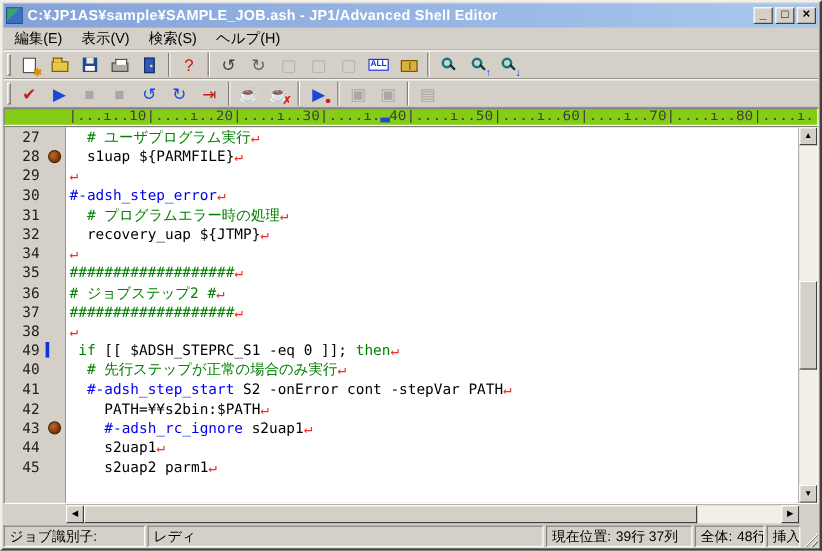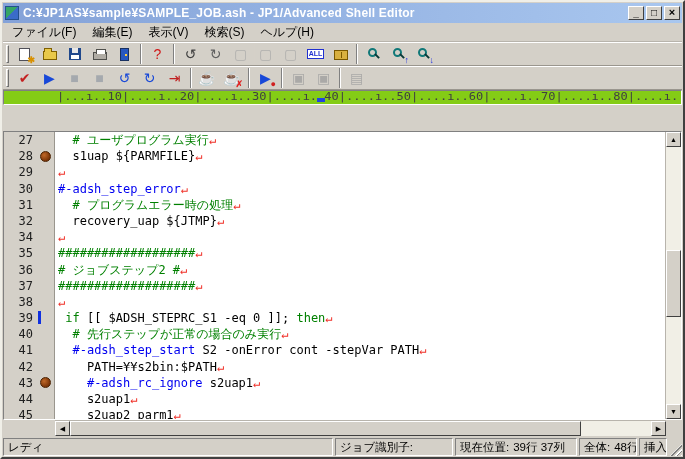--- a/index.html
+++ b/index.html
@@ -70,21 +70,21 @@
 
   
   .ruler { height:15px; flex:0 0 15px; position:relative; overflow:hidden;
     border:1px solid; border-color:#808080 #fff #fff #808080; background:#84cc16; }
   .ruler pre { margin:0; padding:0 0 0 53px; font-family:"DejaVu Sans Mono","Liberation Mono",monospace;
     font-size:12px; line-height:13px; color:#404040; transform:scaleY(0.9); transform-origin:top; }
   .ruler-caret { position:absolute; bottom:2px; width:8px; height:4px; background:#2244e0; }
 
   
   .editor-area { flex:1 1 auto; display:flex; overflow:hidden;
-    border:1px solid; border-color:#808080 #fff #fff #808080;margin-top:26px; }
+    border:1px solid; border-color:#808080 #fff #fff #808080; }
   .editor-wrap { flex:1 1 auto; overflow:hidden; position:relative;
     background:linear-gradient(90deg,#d4d0c8 0 50px,#9a968e 50px 51px,#fff 51px); }
   .code-row { display:flex; height:16.2px; white-space:pre;
     font-family:"DejaVu Sans Mono","Liberation Mono","DejaVu Sans",monospace; font-size:12px; line-height:16.2px; }
   .lnum { flex:0 0 34px; text-align:right; padding-right:5px; color:#202020; }
   .lmark { flex:0 0 17px; position:relative; }
   .bp-dot { position:absolute; top:2.5px; left:2px; width:11px; height:11px; border-radius:50%;
     background:radial-gradient(circle at 35% 35%, #c06828, #7a3408 70%); border:1px solid #4a2000; }
   .cur-bar { position:absolute; top:1px; left:0; width:3px; height:13px; background:#1030e0; }
   .lcode { flex:1; padding-left:3px; }
@@ -131,21 +131,20 @@
 
   <div class="titlebar">
     <div class="app-icon"></div>
     <div class="title-text">C:¥JP1AS¥sample¥SAMPLE_JOB.ash - JP1/Advanced Shell Editor</div>
     <div class="win-btn">_</div>
     <div class="win-btn">□</div>
     <div class="win-btn close">×</div>
   </div>
 
   <div class="menubar" id="menubar">
-      <span class="menu-item">ファイル(F)</span>
       <span class="menu-item">編集(E)</span>
       <span class="menu-item">表示(V)</span>
       <span class="menu-item">検索(S)</span>
       <span class="menu-item">ヘルプ(H)</span>
     </div>
 
   <div class="toolbar" id="tb1">
       <div class="grip"></div>
       <div class="tb-btn">
         <span class="ci ic-page"></span>
@@ -262,21 +261,21 @@
         <div class="code-row"><span class="lnum">28</span><span class="lmark"><span class="bp-dot"></span></span><span class="lcode"><span class="seg-tx">  s1uap ${PARMFILE}</span><span class="eol">↵</span></span></div>
         <div class="code-row"><span class="lnum">29</span><span class="lmark"></span><span class="lcode"><span class="eol">↵</span></span></div>
         <div class="code-row"><span class="lnum">30</span><span class="lmark"></span><span class="lcode"><span class="seg-dir">#-adsh_step_error</span><span class="eol">↵</span></span></div>
         <div class="code-row"><span class="lnum">31</span><span class="lmark"></span><span class="lcode"><span class="seg-cm">  # プログラムエラー時の処理</span><span class="eol">↵</span></span></div>
         <div class="code-row"><span class="lnum">32</span><span class="lmark"></span><span class="lcode"><span class="seg-tx">  recovery_uap ${JTMP}</span><span class="eol">↵</span></span></div>
         <div class="code-row"><span class="lnum">34</span><span class="lmark"></span><span class="lcode"><span class="eol">↵</span></span></div>
         <div class="code-row"><span class="lnum">35</span><span class="lmark"></span><span class="lcode"><span class="seg-cm">###################</span><span class="eol">↵</span></span></div>
         <div class="code-row"><span class="lnum">36</span><span class="lmark"></span><span class="lcode"><span class="seg-cm"># ジョブステップ2 #</span><span class="eol">↵</span></span></div>
         <div class="code-row"><span class="lnum">37</span><span class="lmark"></span><span class="lcode"><span class="seg-cm">###################</span><span class="eol">↵</span></span></div>
         <div class="code-row"><span class="lnum">38</span><span class="lmark"></span><span class="lcode"><span class="eol">↵</span></span></div>
-        <div class="code-row"><span class="lnum">39</span><span class="lmark"><span class="cur-bar"></span></span><span class="lcode"><span class="seg-tx"> </span><span class="seg-kw">if</span><span class="seg-tx"> [[ $ADSH_STEPRC_S1 -eq 0 ]]; </span><span class="seg-kw">then</span><span class="eol">↵</span></span></div>
+        <div class="code-row"><span class="lnum">49</span><span class="lmark"><span class="cur-bar"></span></span><span class="lcode"><span class="seg-tx"> </span><span class="seg-kw">if</span><span class="seg-tx"> [[ $ADSH_STEPRC_S1 -eq 0 ]]; </span><span class="seg-kw">then</span><span class="eol">↵</span></span></div>
         <div class="code-row"><span class="lnum">40</span><span class="lmark"></span><span class="lcode"><span class="seg-cm">  # 先行ステップが正常の場合のみ実行</span><span class="eol">↵</span></span></div>
         <div class="code-row"><span class="lnum">41</span><span class="lmark"></span><span class="lcode"><span class="seg-tx">  </span><span class="seg-dir">#-adsh_step_start</span><span class="seg-tx"> S2 -onError cont -stepVar PATH</span><span class="eol">↵</span></span></div>
         <div class="code-row"><span class="lnum">42</span><span class="lmark"></span><span class="lcode"><span class="seg-tx">    PATH=¥¥s2bin:$PATH</span><span class="eol">↵</span></span></div>
         <div class="code-row"><span class="lnum">43</span><span class="lmark"><span class="bp-dot"></span></span><span class="lcode"><span class="seg-tx">    </span><span class="seg-dir">#-adsh_rc_ignore</span><span class="seg-tx"> s2uap1</span><span class="eol">↵</span></span></div>
         <div class="code-row"><span class="lnum">44</span><span class="lmark"></span><span class="lcode"><span class="seg-tx">    s2uap1</span><span class="eol">↵</span></span></div>
         <div class="code-row"><span class="lnum">45</span><span class="lmark"></span><span class="lcode"><span class="seg-tx">    s2uap2 parm1</span><span class="eol">↵</span></span></div>
       </div>
     <div class="vscroll">
       <div class="sb-btn">▲</div>
       <div class="vtrack">
@@ -292,22 +291,22 @@
       <div class="sb-btn">◀</div>
       <div class="htrack">
         <div class="hthumb"></div>
       </div>
       <div class="sb-btn">▶</div>
     </div>
     <div class="corner"></div>
   </div>
 
   <div class="statusbar">
+    <div class="sb-panel sb-job">ジョブ識別子:</div>
     <div class="sb-panel sb-ready">レディ</div>
-    <div class="sb-panel sb-job">ジョブ識別子:</div>
     <div class="sb-panel sb-pos">
       <span>現在位置:</span>
       <span class="sb-val">39行 37列</span>
     </div>
     <div class="sb-panel sb-total">
       <span>全体:</span>
       <span class="sb-val">48行</span>
     </div>
     <div class="sb-panel sb-mode">挿入</div>
     <div class="sb-panel sb-grip"></div>

